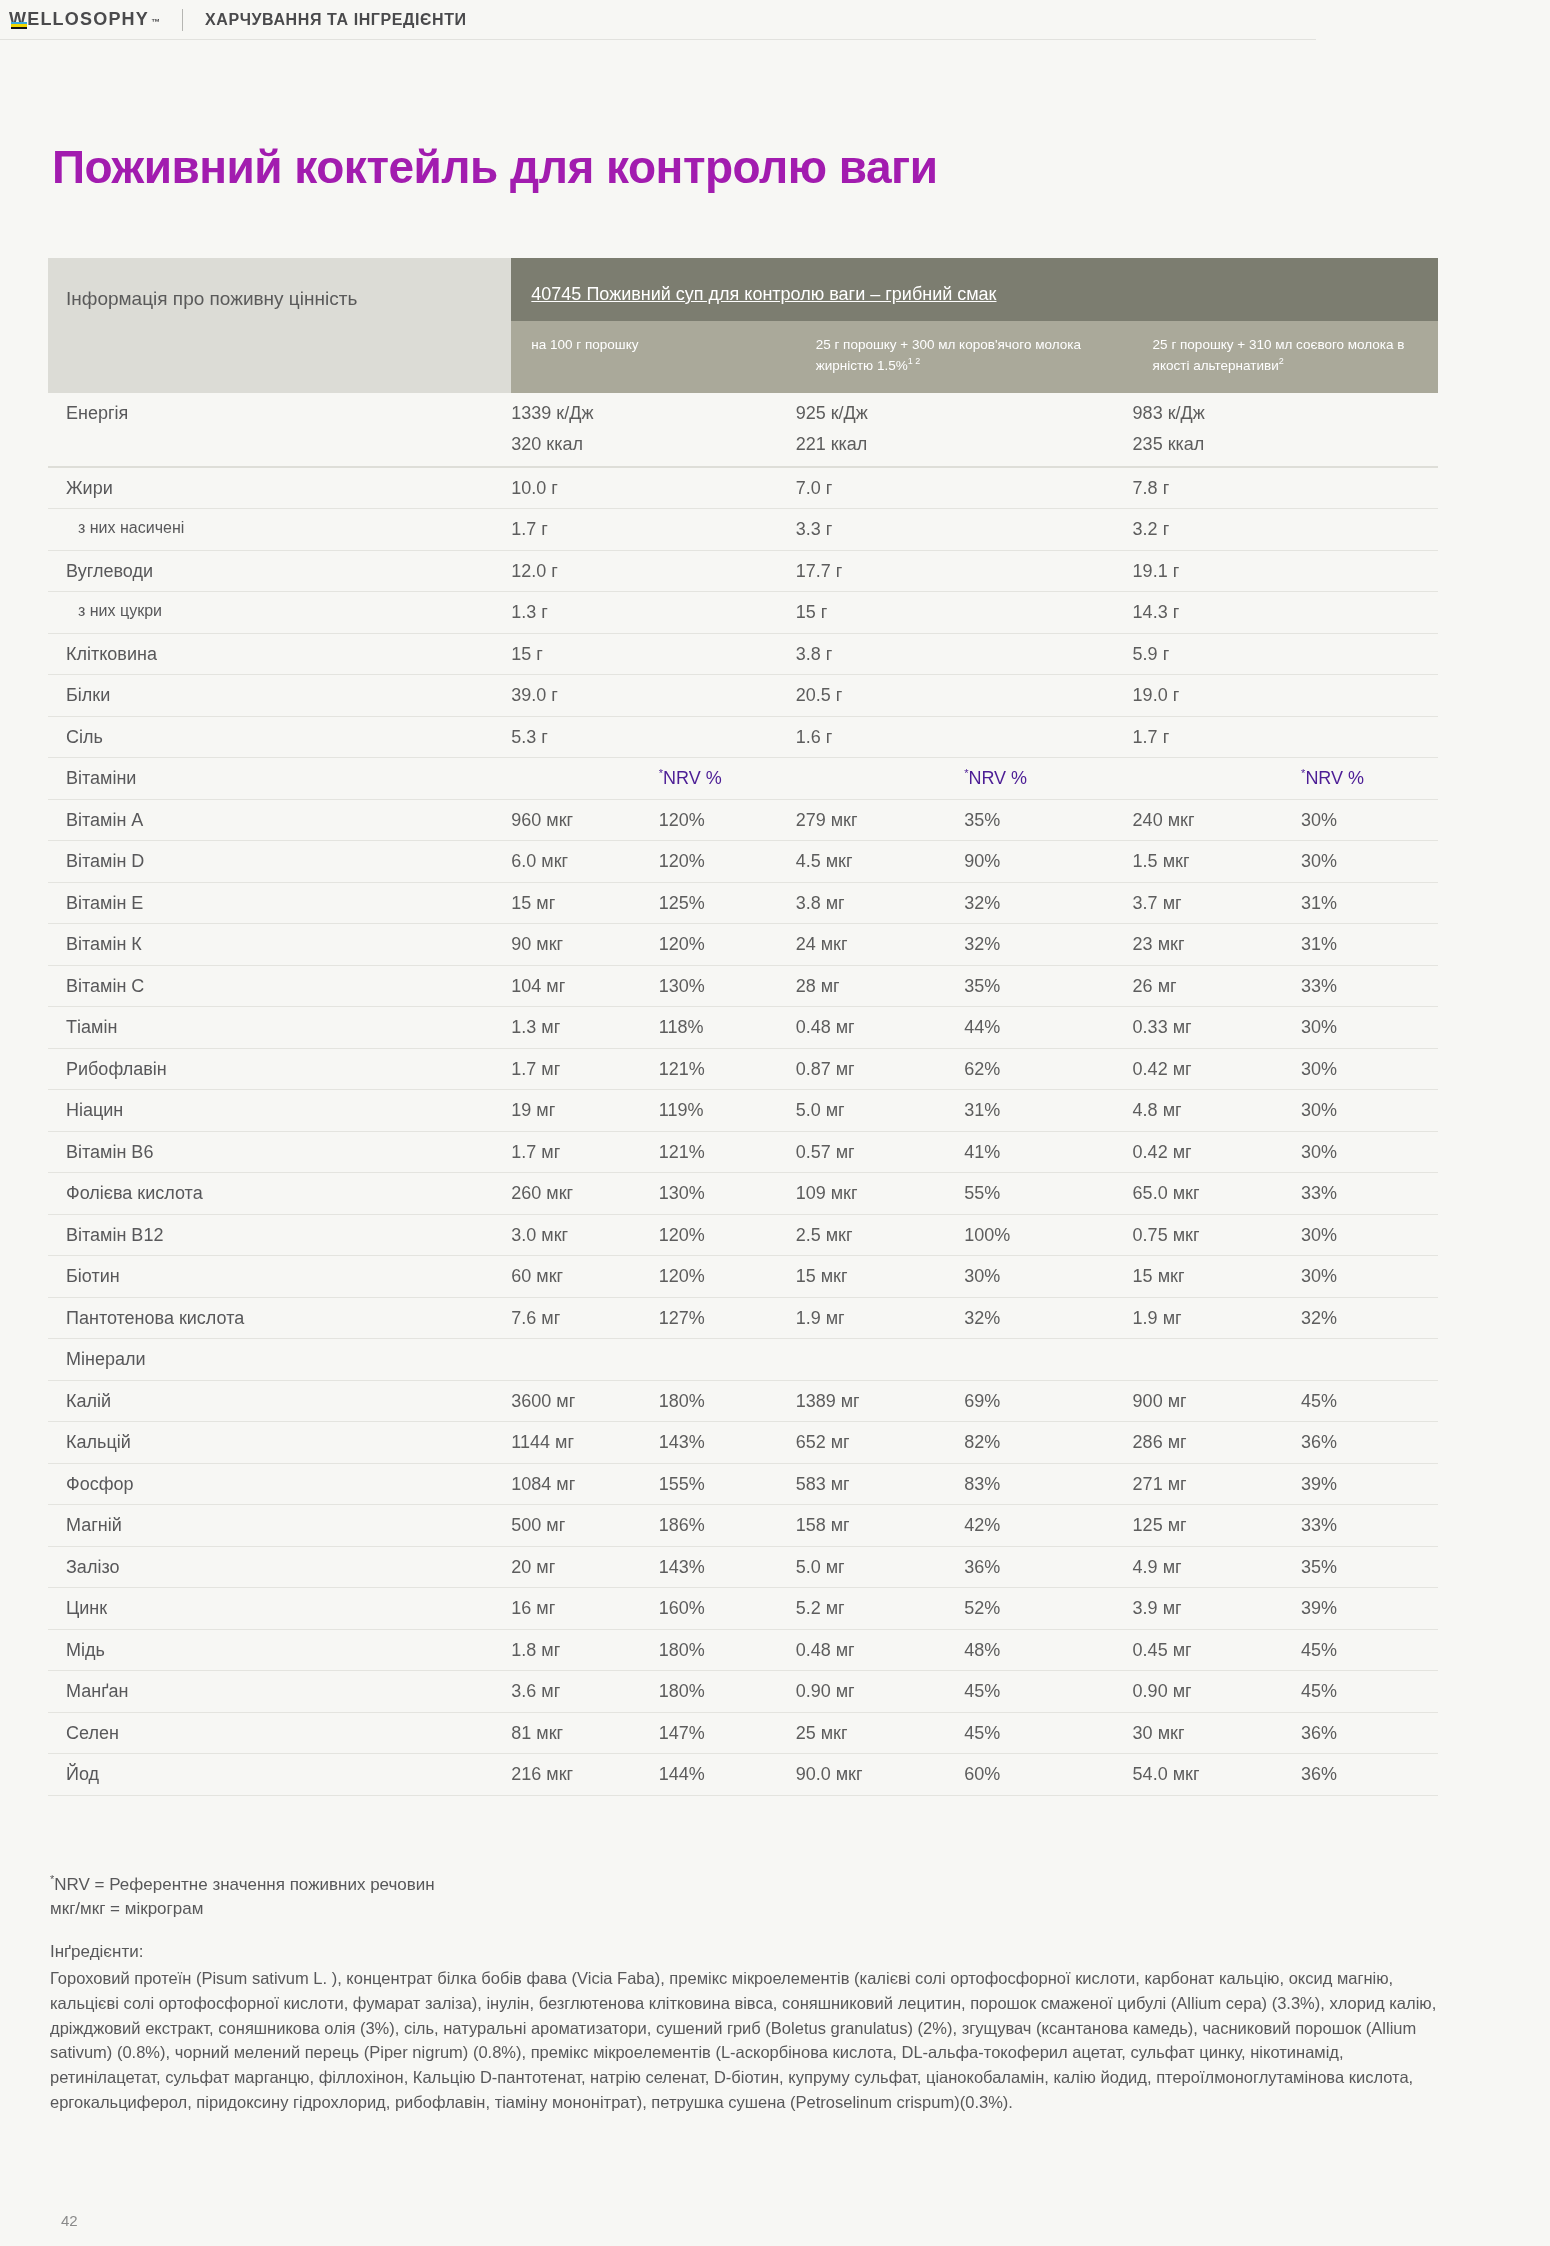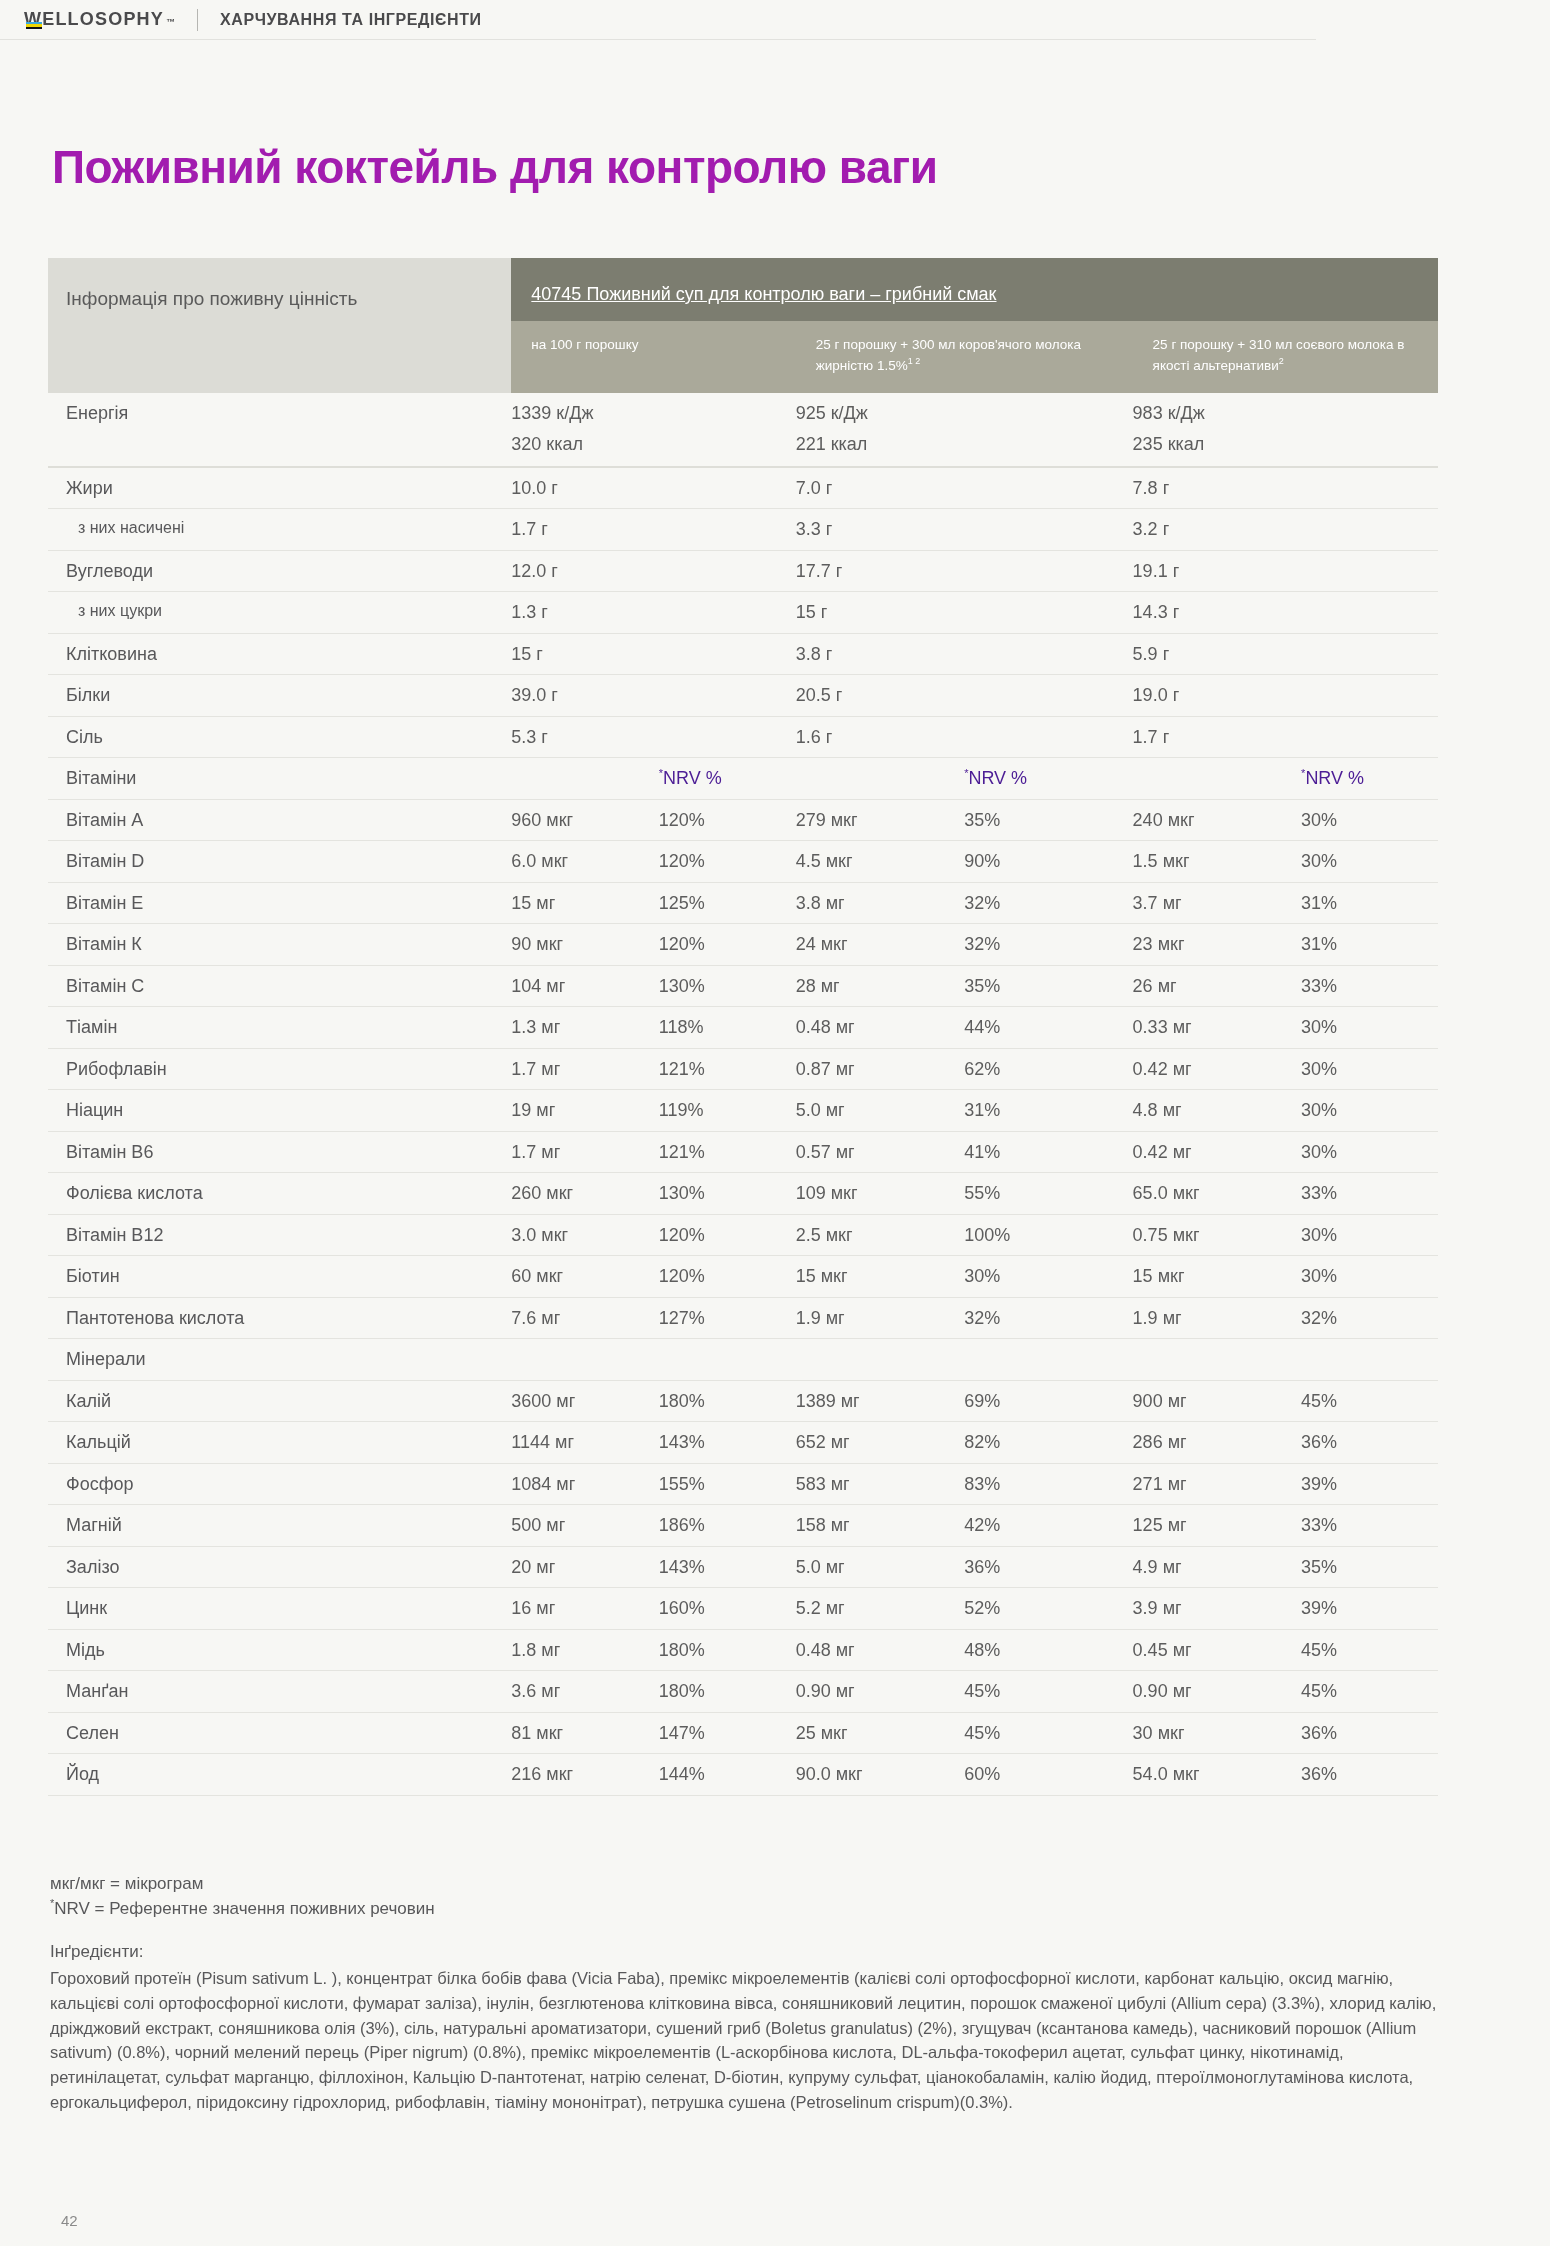--- a/index.html
+++ b/index.html
@@ -9,21 +9,21 @@
     background: #f7f7f4;
     font-family: "Liberation Sans", sans-serif;
     color: #58585a;
     overflow: hidden;
   }
   .page { position: relative; width: 1550px; height: 2246px; background: #f7f7f4; }
 
   
   .topbar {
     position: absolute; left: 0; top: 0; width: 1316px; height: 40px;
-    display: flex; align-items: center; padding-left: 24px;
+    display: flex; align-items: center; padding-left: 9px;
     border-bottom: 1px solid #e2e2de;
     background: #f7f7f4;
   }
   .brand {
     font-size: 18px; font-weight: 700; letter-spacing: 1.2px;
     color: #4a4a4c; display: flex; align-items: flex-end;
   }
   .brand .tm { font-size: 9px; margin-left: 2px; margin-bottom: 3px; letter-spacing: 0; }
   .brand-underline { position: relative; }
   .brand-underline::after {
@@ -463,21 +463,21 @@
           <td class="pct">144%</td>
           <td class="val">90.0 мкг</td>
           <td class="pct">60%</td>
           <td class="val">54.0 мкг</td>
           <td class="pct">36%</td>
         </tr>
       </tbody>
   </table>
 
   <div class="footnotes">
+    <div><sup>*</sup><span>NRV = Референтне значення поживних речовин</span></div>
     <div>мкг/мкг = мікрограм</div>
-    <div><sup>*</sup><span>NRV = Референтне значення поживних речовин</span></div>
   </div>
 
   <div class="ingredients-title">Інґредієнти:</div>
   <div class="ingredients-body">Гороховий протеїн (Pisum sativum L. ), концентрат білка бобів фава (Vicia Faba), премікс мікроелементів (калієві солі ортофосфорної кислоти, карбонат кальцію, оксид магнію, кальцієві солі ортофосфорної кислоти, фумарат заліза), інулін, безглютенова клітковина вівса, соняшниковий лецитин, порошок смаженої цибулі (Allium cepa) (3.3%), хлорид калію, дріжджовий екстракт, соняшникова олія (3%), сіль, натуральні ароматизатори, сушений гриб (Boletus granulatus) (2%), згущувач (ксантанова камедь), часниковий порошок (Allium sativum) (0.8%), чорний мелений перець (Piper nigrum) (0.8%), премікс мікроелементів (L-аскорбінова кислота, DL-альфа-токоферил ацетат, сульфат цинку, нікотинамід, ретинілацетат, сульфат марганцю, філлохінон, Кальцію D-пантотенат, натрію селенат, D-біотин, купруму сульфат, ціанокобаламін, калію йодид, птероїлмоноглутамінова кислота, ергокальциферол, піридоксину гідрохлорид, рибофлавін, тіаміну мононітрат), петрушка сушена (Petroselinum crispum)(0.3%).</div>
 
   <div class="page-num">42</div>
 </div>
 
 </body></html>

